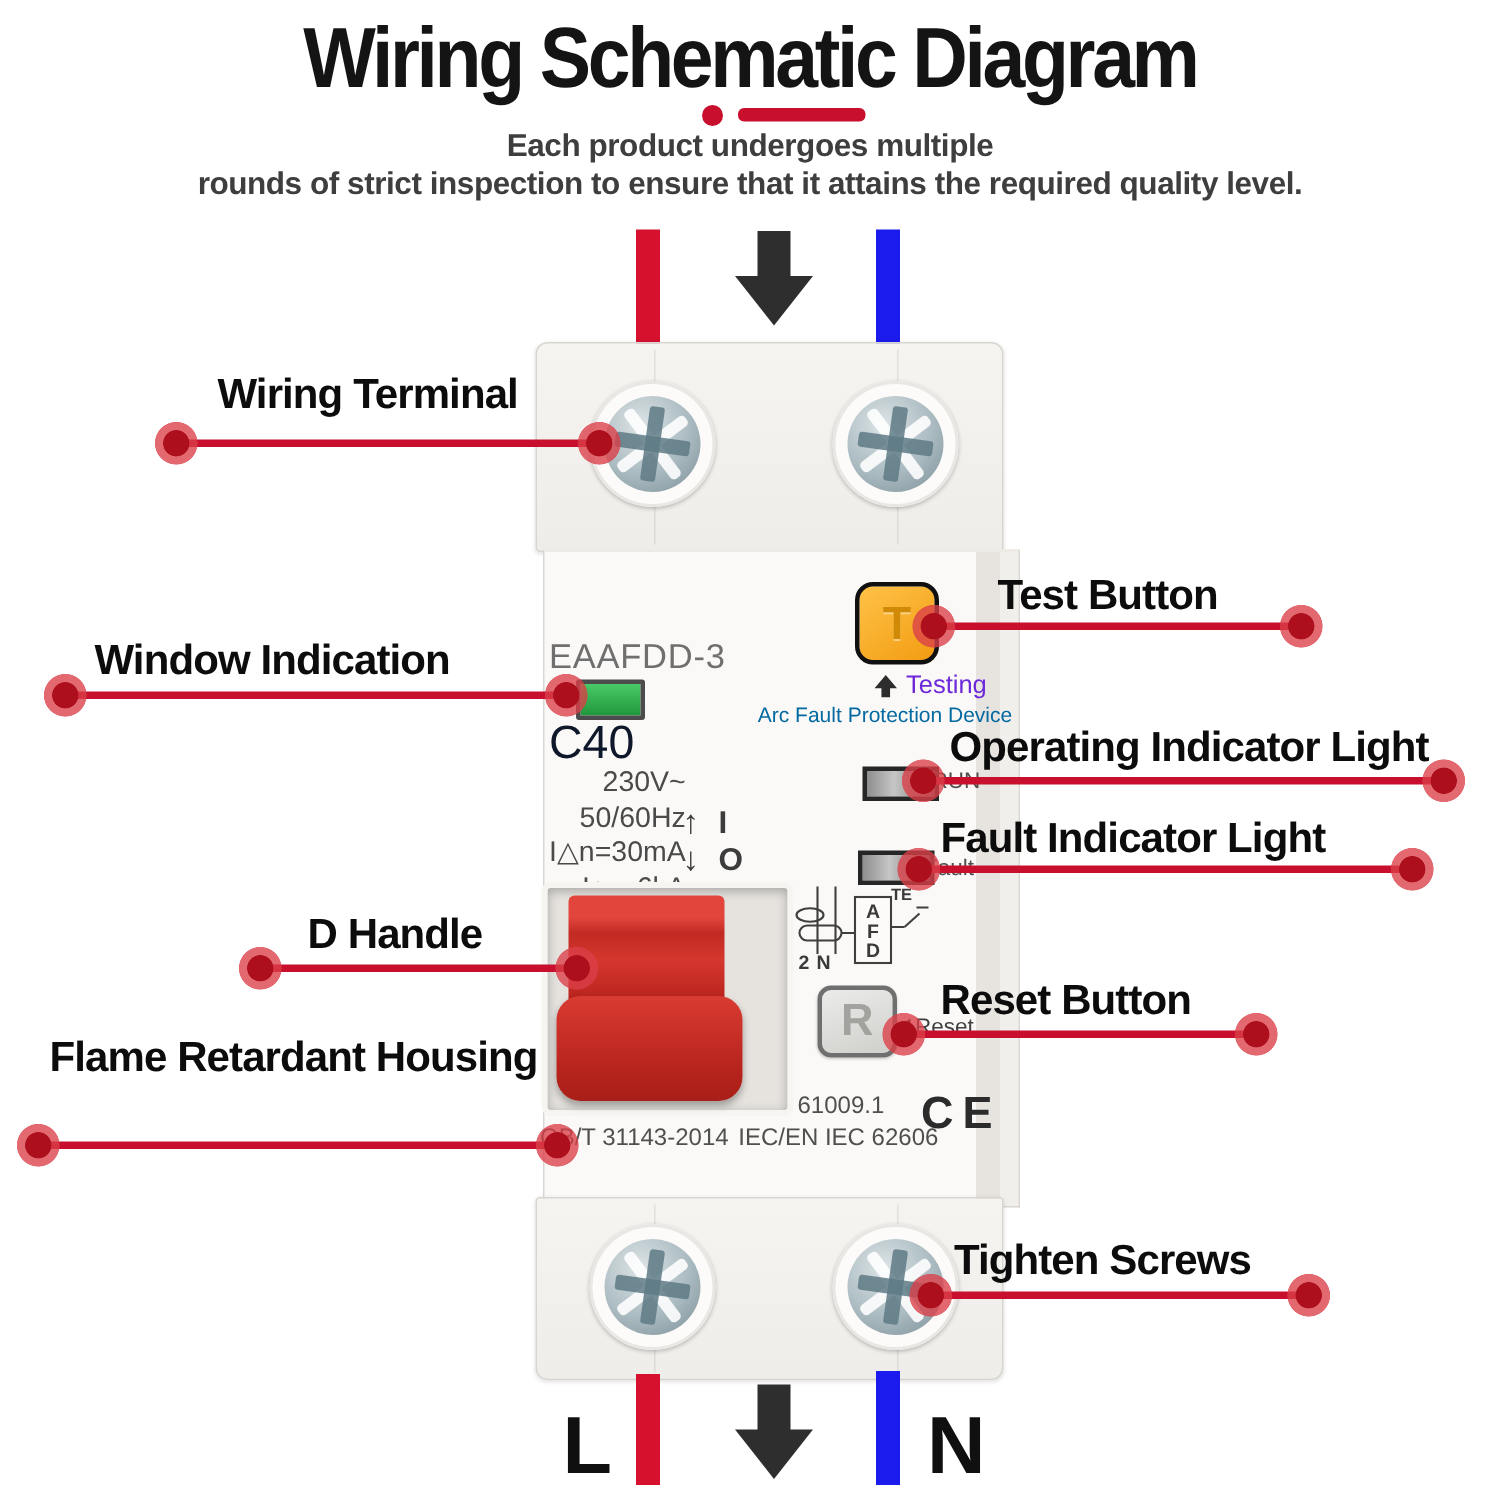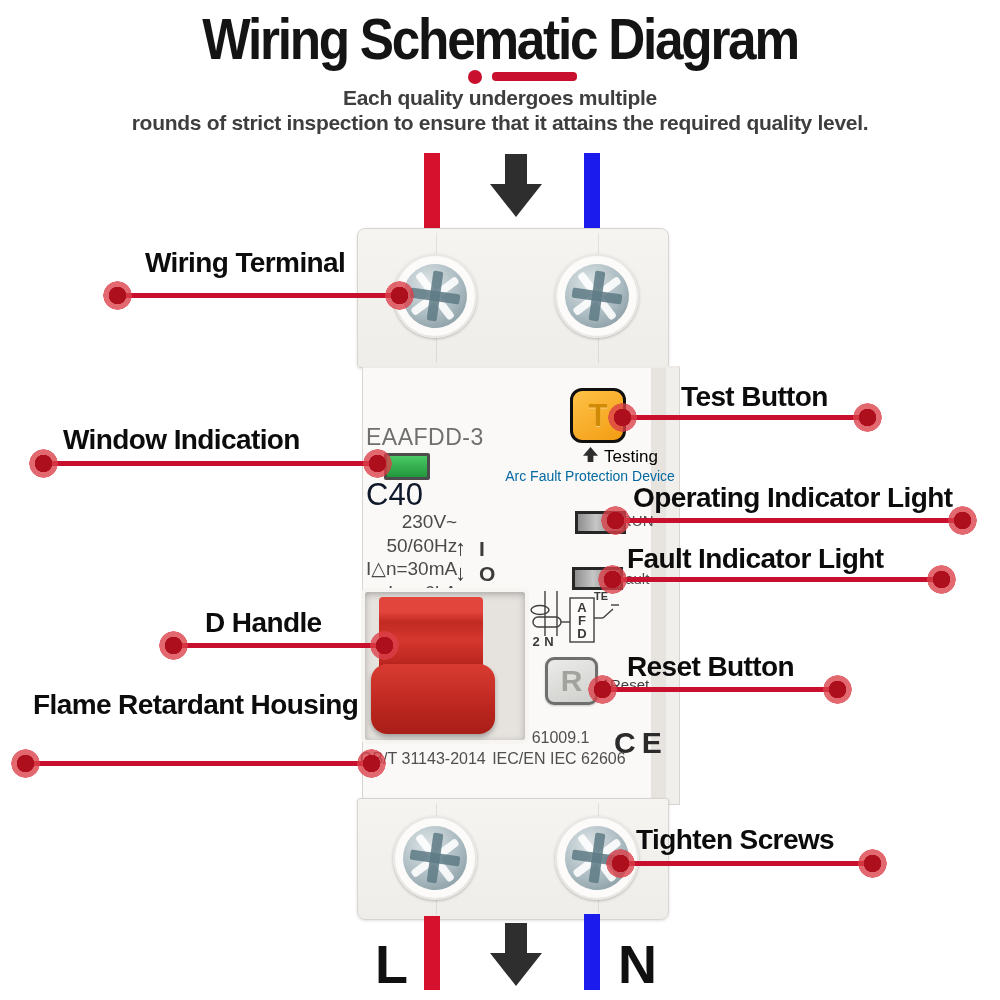--- a/index.html
+++ b/index.html
@@ -56,22 +56,22 @@
   .rating{position:absolute;left:366px;top:477px;font-size:31px;color:#0f172a;}
   .specs{position:absolute;left:366px;top:510px;font-size:19px;color:#4a4a4a;line-height:23.5px;text-align:right;}
   .io{position:absolute;left:455px;top:537px;display:grid;grid-template-columns:18px 16px;
       grid-auto-rows:25px;column-gap:6px;color:#3c3c3c;font-size:21px;font-weight:700;}
   .io .g{font-weight:400;font-size:22px;line-height:22px;}
 
   .test-btn{position:absolute;left:570px;top:388px;width:50px;height:49px;border:3px solid #101010;
       border-radius:12px;background:linear-gradient(145deg,#ffc247,#f29c12);
       display:flex;align-items:center;justify-content:center;}
   .test-btn span{font-size:31px;font-weight:900;color:#d08a05;text-shadow:0 1px 0 rgba(255,255,255,.4);}
-  .testing-row{position:absolute;left:583px;top:447px;display:flex;align-items:flex-start;gap:6px;
-      font-size:17px;color:#000000;}
+  .testing-row{position:absolute;left:583px;top:447px;display:flex;align-items:center;gap:6px;
+      font-size:17px;color:#6d28d9;}
   .ptype{position:absolute;left:505px;top:468px;width:170px;text-align:center;font-size:14px;color:#0369a1;white-space:nowrap;}
 
   .ind-win{position:absolute;width:45px;height:17px;border:3px solid #262626;
       background:linear-gradient(90deg,#8e8e8e,#c6c6c6 40%,#6f6f6f);}
   .ind-lab{position:absolute;font-size:15px;color:#4f4f4f;}
 
   .afd{position:absolute;left:527px;top:588px;}
 
   .reset-btn{position:absolute;left:545px;top:657px;width:47px;height:42px;border:3px solid #6f6f6f;
       border-radius:9px;background:linear-gradient(160deg,#ebebe9,#cfcfcc);
@@ -100,21 +100,21 @@
   .dot.dl{left:-14px;} .dot.dr{right:-14px;}
 </style>
 </head>
 <body>
 
 <div class="stage">
 
   <div class="title">Wiring Schematic Diagram</div>
   <div class="deco-dot"></div>
   <div class="deco-bar"></div>
-  <div class="sub sub1">Each quality undergoes multiple</div>
+  <div class="sub sub1">Each product undergoes multiple</div>
   <div class="sub sub2">rounds of strict inspection to ensure that it attains the required quality level.</div>
 
   <div class="wire wire-red abs" style="left:424px;top:153px;height:76px;"></div>
   <div class="arr-shaft" style="left:505px;top:154px;height:31px;"></div>
   <div class="arr-head" style="left:490px;top:184px;"></div>
   <div class="wire wire-blue abs" style="left:584px;top:153px;height:76px;"></div>
 
   <div class="tblock top">
     <div class="seam" style="left:78px;"></div>
     <div class="seam" style="left:240px;"></div>
@@ -250,21 +250,21 @@
 
   <div>
     <div class="lbl" style="left:63px;top:424px;">Window Indication</div>
     <div class="ln" style="left:43px;top:461px;width:335px;">
       <span class="dot dl"></span>
         <span class="dot dr"></span>
     </div>
   </div>
 
   <div>
-    <div class="lbl" style="left:665px;top:381px;margin-left:16px;">Test Button</div>
+    <div class="lbl" style="left:665px;top:381px;">Test Button</div>
     <div class="ln" style="left:622px;top:415px;width:246px;">
       <span class="dot dl"></span>
         <span class="dot dr"></span>
     </div>
   </div>
 
   <div>
     <div class="lbl" style="left:633px;top:482px;">Operating Indicator Light</div>
     <div class="ln" style="left:615px;top:518px;width:348px;">
       <span class="dot dl"></span>

